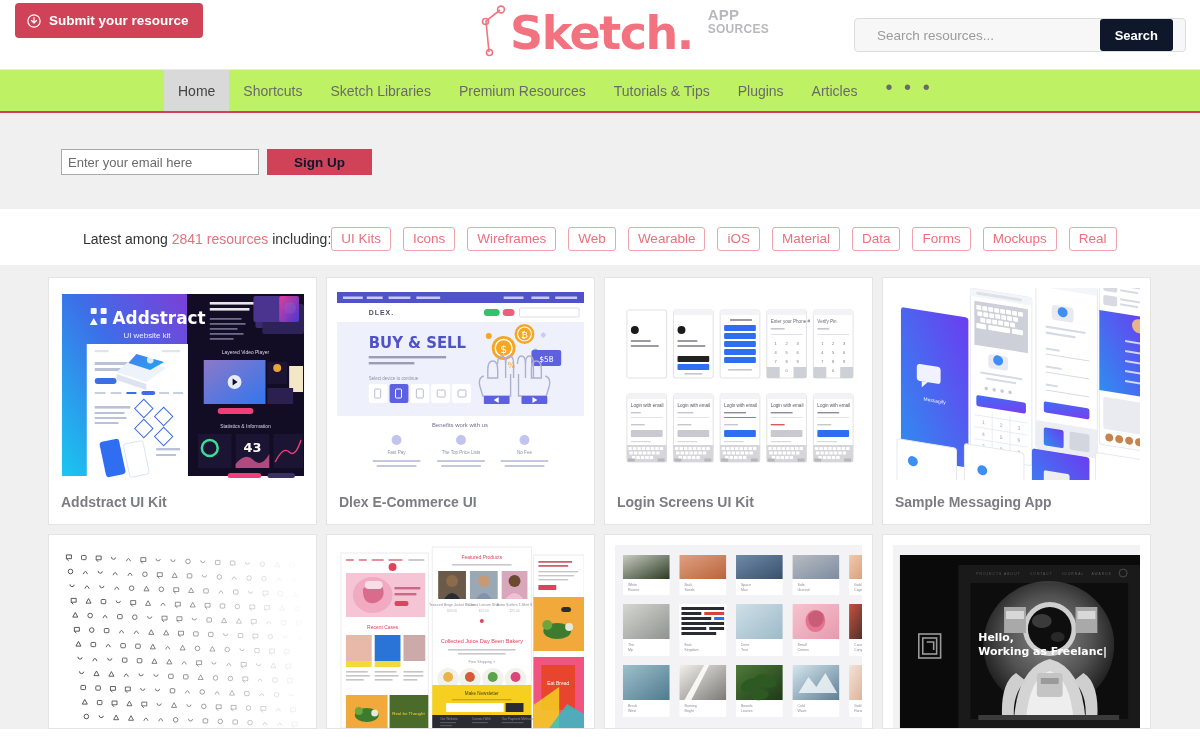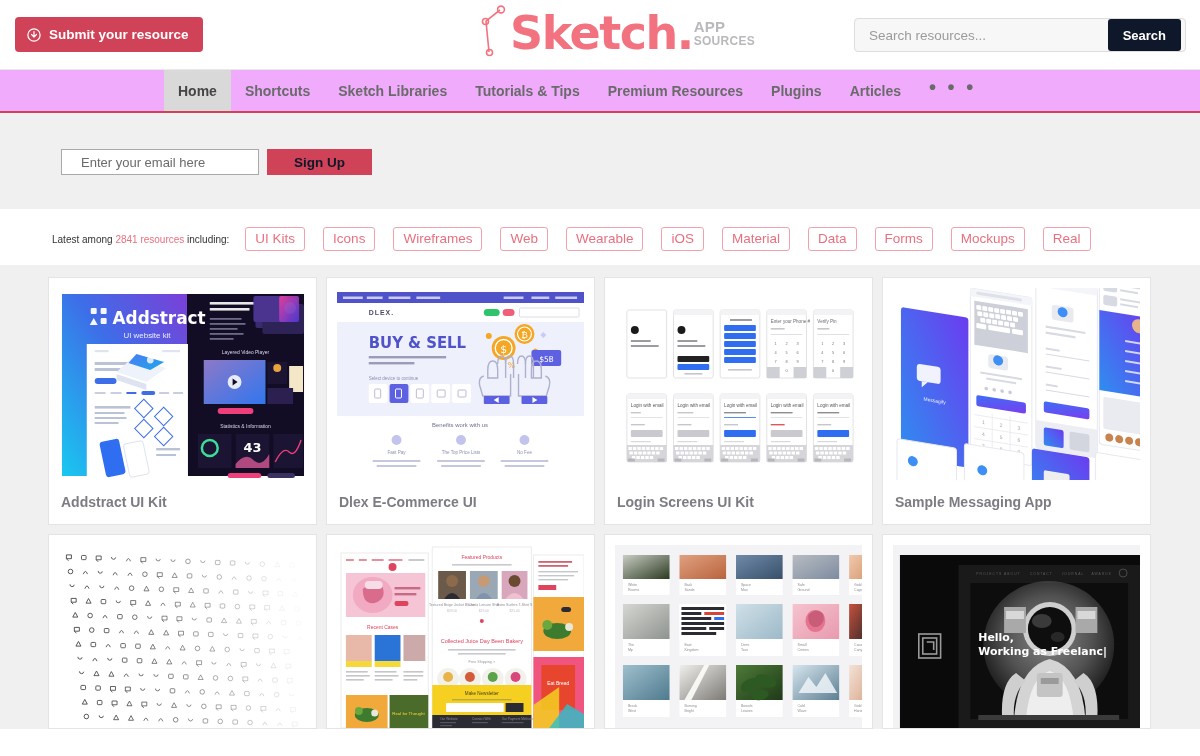--- a/index.html
+++ b/index.html
@@ -7,67 +7,67 @@
   body {
     width:1200px; height:756px; overflow:hidden;
     font-family:"Liberation Sans", sans-serif;
     background:#ffffff; color:#444;
     -webkit-font-smoothing:antialiased;
   }
 
   
   .topbar { position:relative; height:69px; background:#fff; }
   .submit-btn {
-    position:absolute; left:15px; top:17px;
+    position:absolute; left:15px; top:3px;
     height:35px; padding:0 14px 0 12px;
     background:#cf4257; border:none; border-radius:4px;
     color:#fff; font-size:13.5px; font-weight:bold;
     display:flex; align-items:center; gap:8px; cursor:pointer;
     font-family:"Liberation Sans", sans-serif;
   }
   .dl-icon { width:14px; height:14px; display:block; }
 
   .logo { position:absolute; left:478px; top:5px; height:58px; display:flex; align-items:flex-start; }
   .logo-mark { width:36px; height:52px; position:relative; }
   .logo-text { position:relative; margin-left:-4px; }
   .logo-sketch {
     font-family:"DejaVu Sans", sans-serif;
     font-size:46px; font-weight:bold; color:#f2737f; letter-spacing:-1.5px;
     line-height:56px; display:block;
   }
   .logo-sub {
-    position:absolute; left:100%; top:14px; margin-left:1px;
+    position:absolute; left:100%; top:2px; margin-left:15px;
     font-family:"Liberation Sans", sans-serif; color:#b9b9bd;
     font-size:15px; font-weight:bold; line-height:15px; letter-spacing:0.2px;
   }
   .logo-sub span { display:block; }
   .logo-sub .s2 { font-size:12px; letter-spacing:0.3px; }
 
   .search-wrap {
     position:absolute; right:14px; top:18px; width:332px; height:34px;
     background:#f7f7f7; border:1px solid #ddd; border-radius:4px;
-    display:flex; align-items:center; padding:4px; overflow:hidden;
+    display:flex; align-items:center; padding:12px; overflow:hidden;
   }
   .search-input {
     flex:1; height:32px; border:none; outline:none; background:transparent;
     padding:0 10px; font-size:13.5px; color:#555;
     font-family:"Liberation Sans", sans-serif;
   }
   .search-input::placeholder { color:#9b9b9b; }
   .search-btn {
     height:32px; padding:0 15px; margin:0; border:none; border-radius:3px;
     background:#0f172a; color:#fff; font-size:13px; font-weight:bold; cursor:pointer;
     font-family:"Liberation Sans", sans-serif;
   }
 
   
   .nav {
-    height:44px; background:#f0abfc; border-top:1px solid #e9e9e9;
+    height:44px; background:#bef264; border-top:1px solid #e9e9e9;
     border-bottom:2px solid #cf4257;
-    display:flex; align-items:stretch; padding-left:164px;font-weight:bold;
+    display:flex; align-items:stretch; padding-left:164px;
   }
   .nav-item {
     display:flex; align-items:center; padding:0 14px;
     font-size:14px; color:#6a6a6a; cursor:pointer; white-space:nowrap;
     text-decoration:none;
   }
   .nav-item.active { background:#d9d9d9; color:#444; }
   .caret {
     display:inline-block; margin-left:6px;
     border-left:4px solid transparent; border-right:4px solid transparent;
@@ -77,38 +77,38 @@
 
   
   .newsletter { background:#f0f0f0; padding:36px 0 34px 61px; }
   .newsletter h1 {
     margin:0 0 20px 0; font-family:"DejaVu Sans", sans-serif;
     font-size:28px; font-weight:bold; color:#3f3f3f; letter-spacing:-0.3px;
   }
   .news-form { display:flex; align-items:stretch; gap:8px; }
   .email-input {
     width:198px; height:26px; border:1px solid #a9a9a9; background:#fff;
-    padding:0 19px; font-size:13px; color:#4c1d95; outline:none;
+    padding:0 6px; font-size:13px; color:#4c1d95; outline:none;
     font-family:"Liberation Sans", sans-serif;
   }
   .email-input::placeholder { color:#6b6b6b; }
   .signup-btn {
     width:105px; height:26px; border:none; background:#cf4257;
     color:#0f172a; font-size:13.5px; font-weight:bold; cursor:pointer;
     font-family:"Liberation Sans", sans-serif;
   }
 
   
   .tags-row {
     display:flex; align-items:center; gap:0;
     padding:18px 0 14px 52px; background:#fff;
   }
-  .tags-label { font-size:10px; color:#333; white-space:nowrap; }
+  .tags-label { font-size:14px; color:#333; white-space:nowrap;margin-left:31px; }
   .tags-label .count { color:#e8707f; }
-  .tags { display:flex; gap:18px; margin-left:16px; }
+  .tags { display:flex; gap:12px; margin-left:0; }
   .tag {
     border:1px solid #f0a3ad; border-radius:3px; color:#e8707f;
     font-size:13.5px; padding:3px 9px 4px; background:#fff;
     cursor:pointer; white-space:nowrap;
   }
 
   
   .grid-wrap { background:#f0f0f0; padding:12px 0 0 0; }
   .grid {
     display:grid; grid-template-columns:repeat(4, 269px);
@@ -165,24 +165,24 @@
   <a class="nav-item active">
       <span>Home</span>
     </a>
   <a class="nav-item">
       <span>Shortcuts</span>
     </a>
   <a class="nav-item">
       <span>Sketch Libraries</span>
     </a>
   <a class="nav-item">
-      <span>Tutorials &amp; Tips</span>
+      <span>Premium Resources</span>
     </a>
   <a class="nav-item">
-      <span>Premium Resources</span>
+      <span>Tutorials &amp; Tips</span>
     </a>
   <a class="nav-item">
       <span>Plugins</span>
     </a>
   <a class="nav-item">
       <span>Articles</span>
     </a>
   <a class="nav-item">
       <span class="nav-more">• • •</span>
     </a>

